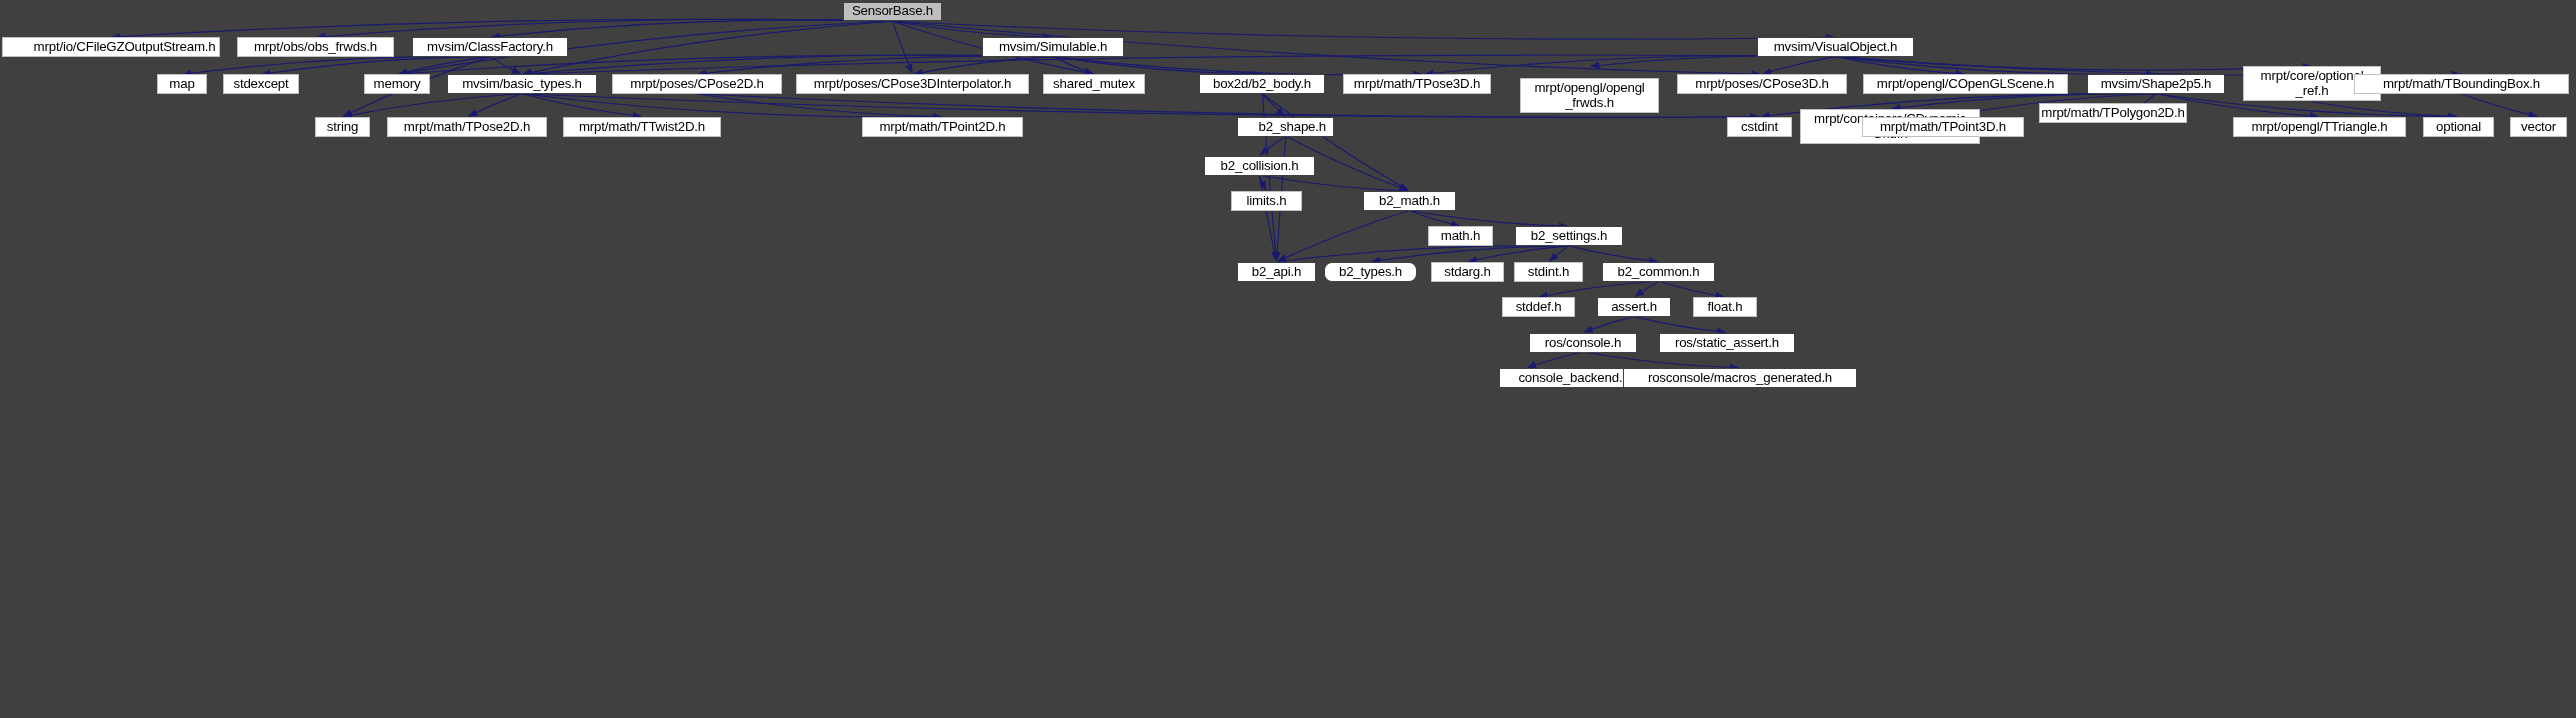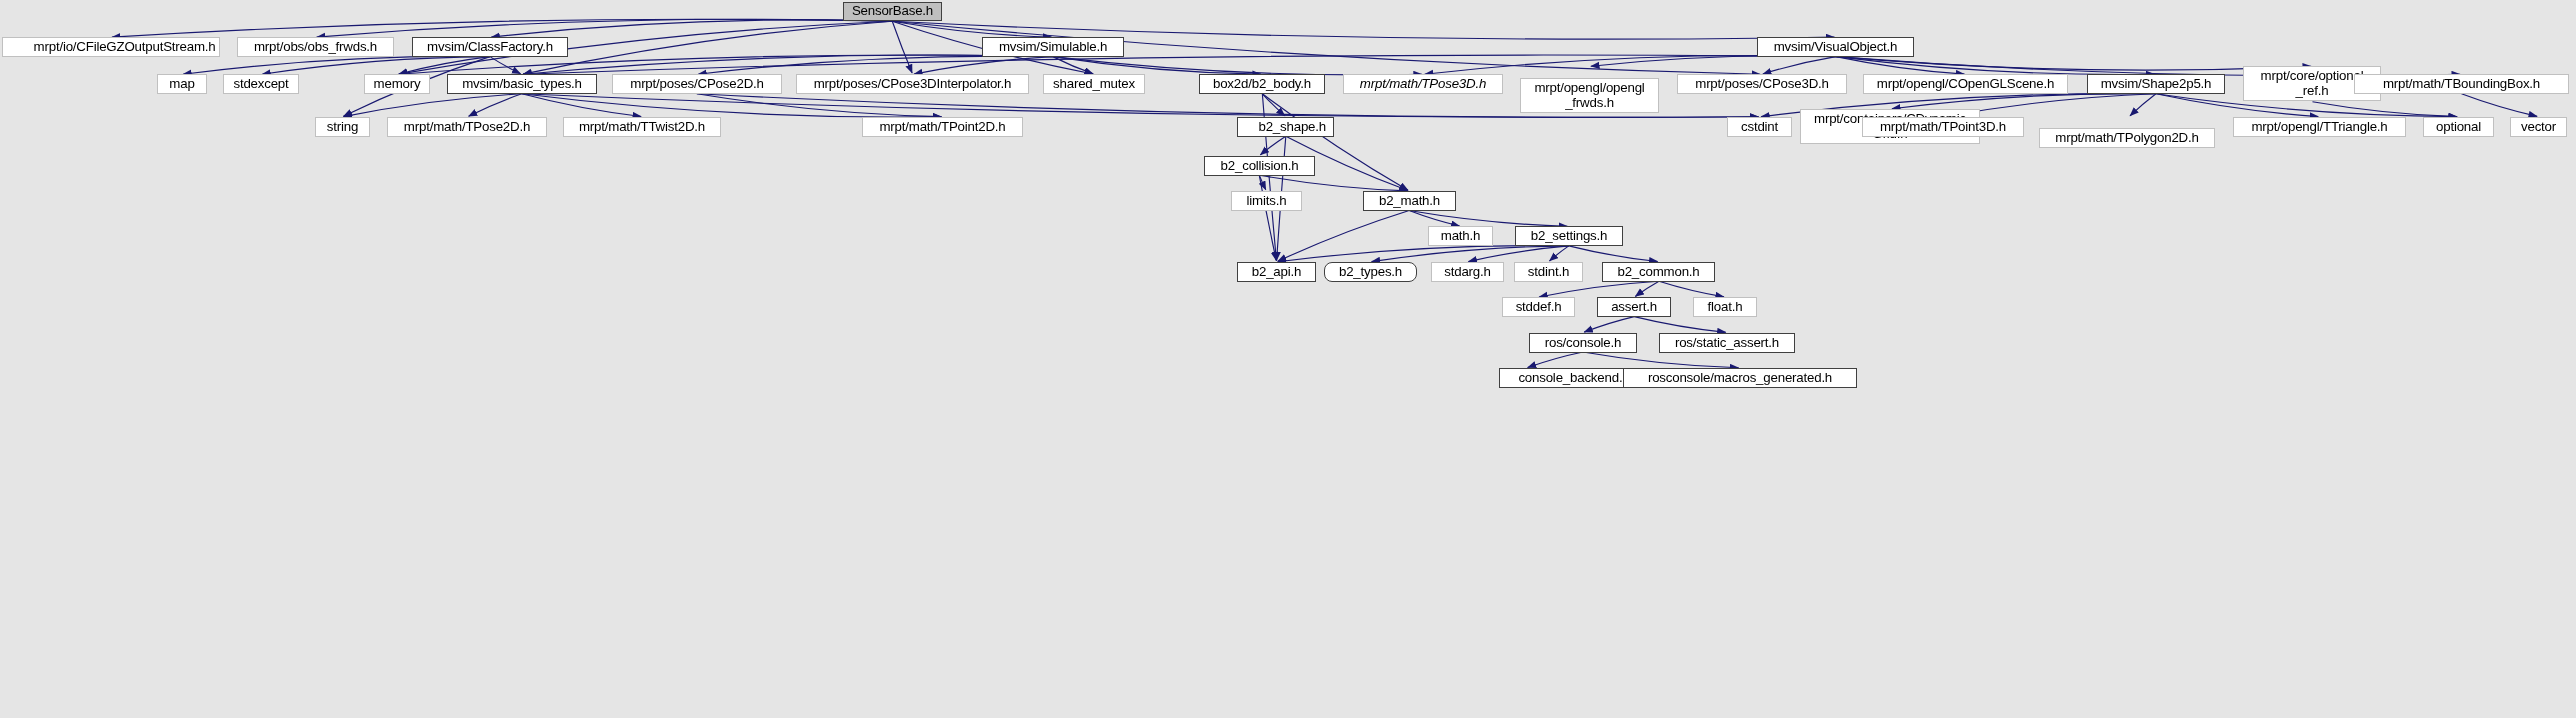--- a/index.html
+++ b/index.html
@@ -1,17 +1,17 @@
 <!DOCTYPE html>
 <html style="font-size:14px"><head>
 <meta charset="utf-8">
 <style>
   html,body{margin:0;padding:0;background:#ffffff;}
   body{font-family:"Liberation Sans",sans-serif;}
-  #graph{position:relative;width:2576px;height:719px;overflow:hidden;background:#e5e5e5;}
+  #graph{position:relative;width:2576px;height:719px;overflow:hidden;background:#404040;}
   #edges{position:absolute;left:0;top:0;width:2576px;height:719px;pointer-events:none;}
   .node{
     position:absolute;
     box-sizing:border-box;
     display:flex;align-items:center;justify-content:center;
     text-align:center;
     background:#ffffff;
     border:0.9px solid #c0c0c0;
     color:#000000;
     font-size:13.3px;
@@ -111,39 +111,39 @@
       <div class="node hdr" style="left: 982px; top: 37px; width: 142px; height: 19.5px;">mvsim/Simulable.h</div>
       <div class="node hdr" style="left: 1757px; top: 37px; width: 157px; height: 19.5px;">mvsim/VisualObject.h</div>
       <div class="node " style="left: 157px; top: 74px; width: 50px; height: 19.5px;">map</div>
       <div class="node " style="left: 223px; top: 74px; width: 76px; height: 19.5px;">stdexcept</div>
       <div class="node " style="left: 364px; top: 74px; width: 66px; height: 19.5px;">memory</div>
       <div class="node hdr" style="left: 447px; top: 74px; width: 150px; height: 19.5px;">mvsim/basic_types.h</div>
       <div class="node " style="left: 612px; top: 74px; width: 170px; height: 19.5px;">mrpt/poses/CPose2D.h</div>
       <div class="node " style="left: 796px; top: 74px; width: 233px; height: 19.5px;">mrpt/poses/CPose3DInterpolator.h</div>
       <div class="node " style="left: 1043px; top: 74px; width: 102px; height: 19.5px;">shared_mutex</div>
       <div class="node hdr" style="left: 1199px; top: 74px; width: 126px; height: 19.5px;">box2d/b2_body.h</div>
-      <div class="node " style="left: 1343px; top: 74px; width: 160px; height: 19.5px; font-style: italic;">mrpt/math/TPose3D.h</div>
+      <div class="node " style="left: 1343px; top: 74px; width: 148px; height: 19.5px;">mrpt/math/TPose3D.h</div>
       <div class="node " style="left: 1520px; top: 66px; width: 139px; height: 35px; margin-top: 12px;">mrpt/opengl/opengl
 _frwds.h</div>
       <div class="node " style="left: 1677px; top: 74px; width: 170px; height: 19.5px;">mrpt/poses/CPose3D.h</div>
       <div class="node " style="left: 1863px; top: 74px; width: 205px; height: 19.5px;">mrpt/opengl/COpenGLScene.h</div>
       <div class="node hdr" style="left: 2087px; top: 74px; width: 138px; height: 19.5px;">mvsim/Shape2p5.h</div>
       <div class="node " style="left: 2243px; top: 66px; width: 138px; height: 35px;">mrpt/core/optional
 _ref.h</div>
       <div class="node " style="left: 2354px; top: 74px; width: 215px; height: 19.5px;">mrpt/math/TBoundingBox.h</div>
       <div class="node " style="left: 315px; top: 117px; width: 55px; height: 19.5px;">string</div>
       <div class="node " style="left: 387px; top: 117px; width: 160px; height: 19.5px;">mrpt/math/TPose2D.h</div>
       <div class="node " style="left: 563px; top: 117px; width: 158px; height: 19.5px;">mrpt/math/TTwist2D.h</div>
       <div class="node " style="left: 862px; top: 117px; width: 161px; height: 19.5px;">mrpt/math/TPoint2D.h</div>
       <div class="node hdr" style="left: 1237px; top: 117px; width: 97px; height: 19.5px; padding-left: 17px;">b2_shape.h</div>
       <div class="node " style="left: 1727px; top: 117px; width: 65px; height: 19.5px;">cstdint</div>
       <div class="node " style="left: 1800px; top: 109px; width: 180px; height: 35px;">mrpt/containers/CDynamic
 Grid.h</div>
       <div class="node " style="left: 1862px; top: 117px; width: 162px; height: 19.5px;">mrpt/math/TPoint3D.h</div>
-      <div class="node " style="left: 2039px; top: 128px; width: 176px; height: 19.5px;">mrpt/math/TPolygon2D.h</div>
+      <div class="node " style="left: 2039px; top: 103px; width: 148px; height: 19.5px;">mrpt/math/TPolygon2D.h</div>
       <div class="node " style="left: 2233px; top: 117px; width: 173px; height: 19.5px;">mrpt/opengl/TTriangle.h</div>
       <div class="node " style="left: 2423px; top: 117px; width: 71px; height: 19.5px;">optional</div>
       <div class="node " style="left: 2510px; top: 117px; width: 57px; height: 19.5px;">vector</div>
       <div class="node hdr" style="left: 1204px; top: 156px; width: 111px; height: 19.5px; text-align: right;">b2_collision.h</div>
       <div class="node " style="left: 1231px; top: 191px; width: 71px; height: 19.5px;">limits.h</div>
       <div class="node hdr" style="left: 1363px; top: 191px; width: 93px; height: 19.5px;">b2_math.h</div>
       <div class="node " style="left: 1428px; top: 226px; width: 65px; height: 19.5px;">math.h</div>
       <div class="node hdr" style="left: 1515px; top: 226px; width: 108px; height: 19.5px;">b2_settings.h</div>
       <div class="node hdr" style="left: 1237px; top: 262px; width: 79px; height: 19.5px;">b2_api.h</div>
       <div class="node hdr" style="left: 1324px; top: 262px; width: 93px; height: 19.5px; border-radius: 8px;">b2_types.h</div>

